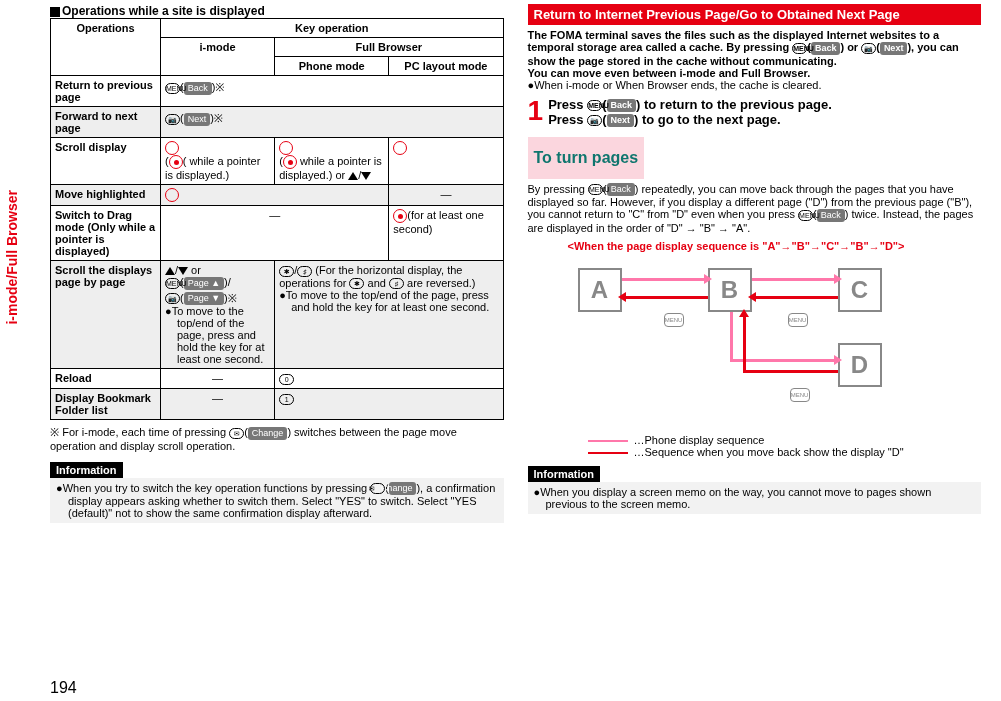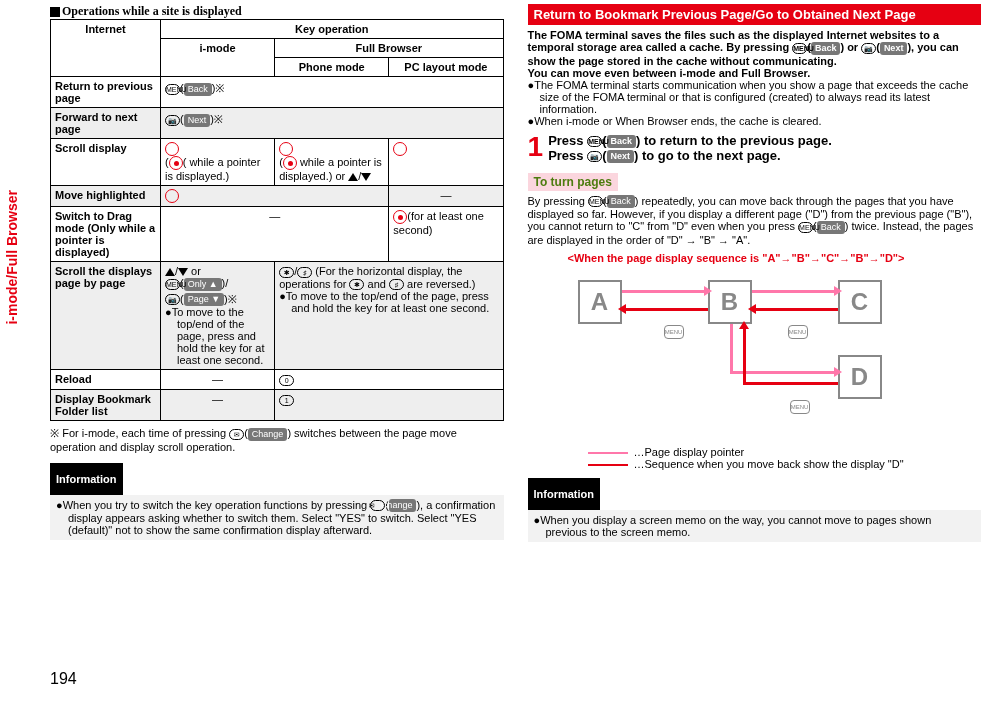--- a/index.html
+++ b/index.html
@@ -23,21 +23,21 @@
     font-weight: bold;
     font-size:14px;
   }
   .columns {
     display: flex;
     padding: 4px 20px 4px 50px;
     gap: 24px;
   }
   .col { flex: 1; }
   .square { display:inline-block; width:10px; height:10px; background:#000; margin-right:2px; vertical-align:middle;}
-  .heading-block { font-weight: bold; font-size:12px;font-family:Liberation Serif, serif; }
+  .heading-block { font-weight: bold; font-size:12px; }
   table.op {
     border-collapse: collapse;
     width:100%;
     table-layout: fixed;
     font-size:11px;
   }
   table.op th, table.op td {
     border:1px solid #000;
     padding:3px 4px;
     vertical-align:top;
@@ -76,40 +76,40 @@
   .ring.red { border-color:#e60012; }
   .ring > .dot { position:absolute; width:5px; height:5px; background:#000; border-radius:50%; }
   .ring.red > .dot { background:#e60012; }
   .ring > .center { top:4px; left:4px; }
   .triangle-up { display:inline-block;width:0;height:0;border-left:5px solid transparent;border-right:5px solid transparent;border-bottom:8px solid #000;vertical-align:middle;}
   .triangle-down { display:inline-block;width:0;height:0;border-left:5px solid transparent;border-right:5px solid transparent;border-top:8px solid #000;vertical-align:middle;}
   .info-bar {
     background:#000;
     color:#fff;
     font-weight:bold;
-    padding:10px 6px;
+    padding:2px 6px;
     display:inline-block;
     font-size:11px;
     text-align:center;
   }
   .info-box { background:#f2f2f2; padding:4px 6px; }
   .red-bar {
     background:#e60012;
     color:#fff;
     font-weight:bold;
     padding:3px 6px;
     font-size:13px;
   }
   .pink-bar {
     background:#fbd6de;
-    color:#4d7c0f;
-    font-weight:bold;
-    padding:2px 6px;
-    display:inline-block;
-    font-size:12px;
+    color:#0f766e;
+    font-weight:bold;
+    padding:12px 6px;
+    display:inline-block;
+    font-size:16px;
   }
   .big1 {
     color:#e60012;
     font-size:28px;
     font-weight:bold;
     display:inline-block;
     vertical-align:top;
     line-height:1;
     margin-right:2px;
   }
@@ -141,40 +141,40 @@
     text-align:center;
     line-height:12px;
     color:#888;
     background:#fff;
   }
   .arrow-red { position:absolute; background:#e60012; height:3px;}
   .arrow-pink { position:absolute; background:#f7a; height:3px;}
   .arrow-head-l { position:absolute; width:0;height:0;border-top:5px solid transparent;border-bottom:5px solid transparent;border-right:8px solid #e60012;}
   .arrow-head-pink-r { position:absolute; width:0;height:0;border-top:5px solid transparent;border-bottom:5px solid transparent;border-left:8px solid #f7a;}
   .legend-line { display:inline-block; width:40px; height:2px; vertical-align:middle; margin-right:6px;}
-  .pagenum { position:absolute; left:50px; bottom:13px; font-size:16px; }
+  .pagenum { position:absolute; left:50px; bottom:4px; font-size:16px; }
   .bullet { padding-left:12px; text-indent:-12px; }
   .bold { font-weight:bold;}
 </style>
 </head>
 <body>
 
 <div class="side-tab red">i-mode/Full Browser</div>
 
 <div class="columns">
 
   <div class="col">
     <div class="heading-block">
       <span class="square"></span><span>Operations while a site is displayed</span>
     </div>
 
     <table class="op">
       <tbody>
           <tr>
-        <th rowspan="3" style="width:110px" class="shaded">Internet</th>
+        <th rowspan="3" style="width:110px" class="shaded">Operations</th>
         <th colspan="3" class="shaded">Key operation</th>
       </tr>
       <tr>
         <th rowspan="2" class="shaded">i-mode</th>
         <th colspan="2" class="shaded">Full Browser</th>
       </tr>
       <tr>
         <th class="shaded">Phone mode</th>
         <th class="shaded">PC layout mode</th>
       </tr>
@@ -215,21 +215,21 @@
       <tr>
         <td class="bold">Switch to Drag mode (Only while a pointer is displayed)</td>
         <td colspan="2" style="text-align:center">—</td>
         <td><span class="ring red"><span class="dot center"></span></span><span>(for at least one second)</span></td>
       </tr>
 
       <tr class="shaded">
         <td class="bold">Scroll the displays page by page</td>
         <td>
           <span class="triangle-up"></span><span>/</span><span class="triangle-down"></span><span> or</span><br>
-          <span class="keycircle">MENU</span>(<span class="btnlabel">Only ▲</span>)/<br>
+          <span class="keycircle">MENU</span>(<span class="btnlabel">Page ▲</span>)/<br>
           <span class="keycircle">📷</span>(<span class="btnlabel">Page ▼</span><span>)※</span>
           <div class="bullet">●<span>To move to the top/end of the page, press and hold the key for at least one second.</span></div>
         </td>
         <td colspan="2">
           <span class="keycircle">✱</span><span>/</span><span class="keycircle">♯</span><span> (For the horizontal display, the operations for </span><span class="keycircle">✱</span><span> and </span><span class="keycircle">♯</span><span> are reversed.)</span>
           <div class="bullet">●<span>To move to the top/end of the page, press and hold the key for at least one second.</span></div>
         </td>
       </tr>
 
       <tr>
@@ -252,28 +252,27 @@
 
     <div style="margin-top:10px">
       <span class="info-bar">Information</span>
     </div>
     <div class="info-box">
       <div class="bullet">●<span>When you try to switch the key operation functions by pressing </span><span class="keycircle">✉</span>(<span class="btnlabel">Change</span><span>), a confirmation display appears asking whether to switch them. Select "YES" to switch. Select "YES (default)" not to show the same confirmation display afterward.</span></div>
     </div>
   </div>
 
   <div class="col">
-    <div class="red-bar">Return to Bookmark Previous Page/Go to Obtained Next Page</div>
+    <div class="red-bar">Return to Internet Previous Page/Go to Obtained Next Page</div>
 
     <div style="margin-top:4px" class="bold">
       <span>The FOMA terminal saves the files such as the displayed Internet websites to a temporal storage area called a cache. By pressing </span>
       <span class="keycircle">MENU</span>(<span class="btnlabel">Back</span><span>) or </span><span class="keycircle">📷</span>(<span class="btnlabel">Next</span><span>), you can show the page stored in the cache without communicating.</span>
       <div>You can move even between i-mode and Full Browser.</div>
     </div>
-    <div class="bullet">●<span>The FOMA terminal starts communication when you show a page that exceeds the cache size of the FOMA terminal or that is configured (created) to always read its latest information.</span></div>
     <div class="bullet">●<span>When i-mode or When Browser ends, the cache is cleared.</span></div>
 
     <div style="margin-top:6px">
       <span class="big1">1</span>
       <span class="step-text">
         <span>Press </span><span class="keycircle">MENU</span>(<span class="btnlabel">Back</span><span>) to return to the previous page.</span><br>
         <span>Press </span><span class="keycircle">📷</span>(<span class="btnlabel">Next</span><span>) to go to the next page.</span>
       </span>
     </div>
 
@@ -309,21 +308,21 @@
       <div class="arrow-red" style="left:175px; top:112px; width:95px"></div>
       <div class="arrow-red" style="left:175px; top:54px; width:3px; height:61px"></div>
       <div class="arrow-head-l" style="left:172px; top:50px; transform:rotate(90deg)"></div>
 
       <div class="minibtn" style="left:96px; top:55px">MENU</div>
       <div class="minibtn" style="left:220px; top:55px">MENU</div>
       <div class="minibtn" style="left:222px; top:130px">MENU</div>
     </div>
 
     <div style="margin-left:60px">
-      <div><span class="legend-line" style="background:#f7a"></span><span>…Page display pointer</span></div>
+      <div><span class="legend-line" style="background:#f7a"></span><span>…Phone display sequence</span></div>
       <div style="padding-left:0"><span class="legend-line" style="background:#e60012"></span><span>…Sequence when you move back show the display "D"</span></div>
     </div>
 
     <div style="margin-top:8px">
       <span class="info-bar">Information</span>
     </div>
     <div class="info-box">
       <div class="bullet">●<span>When you display a screen memo on the way, you cannot move to pages shown previous to the screen memo.</span></div>
     </div>
   </div>

